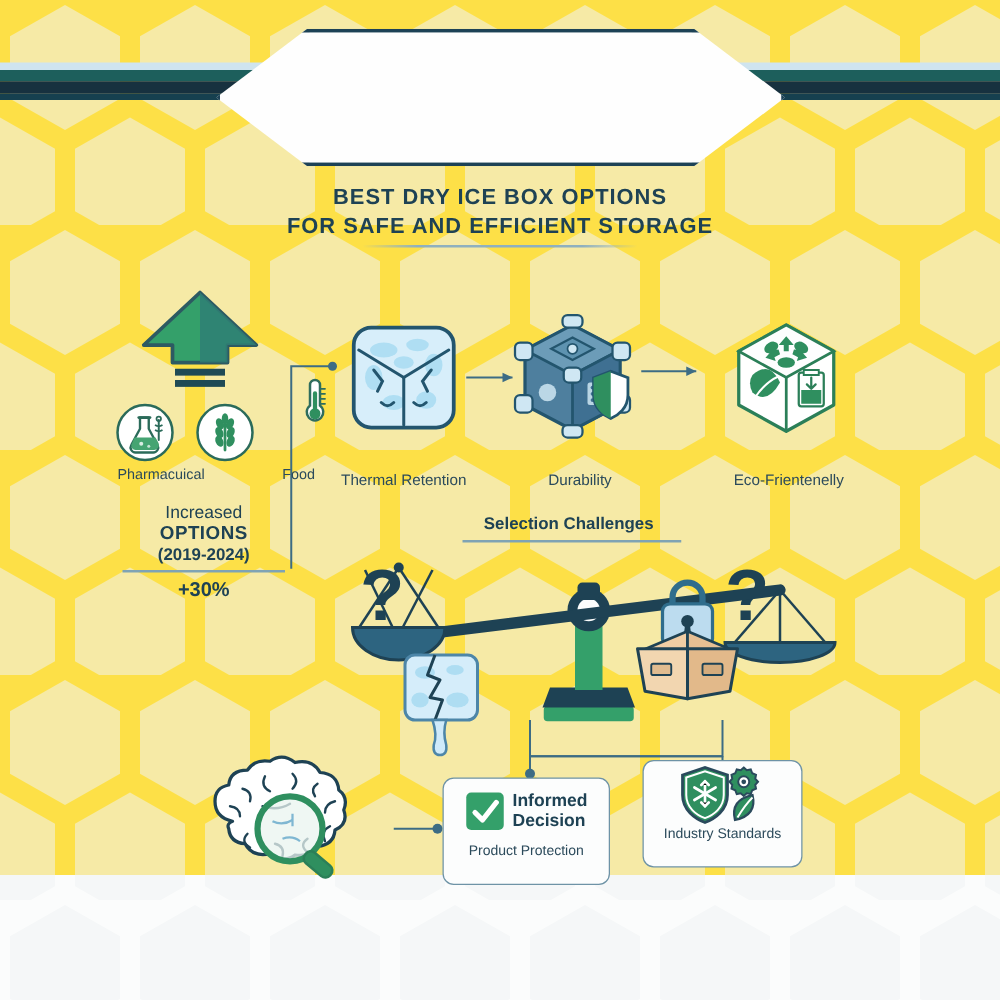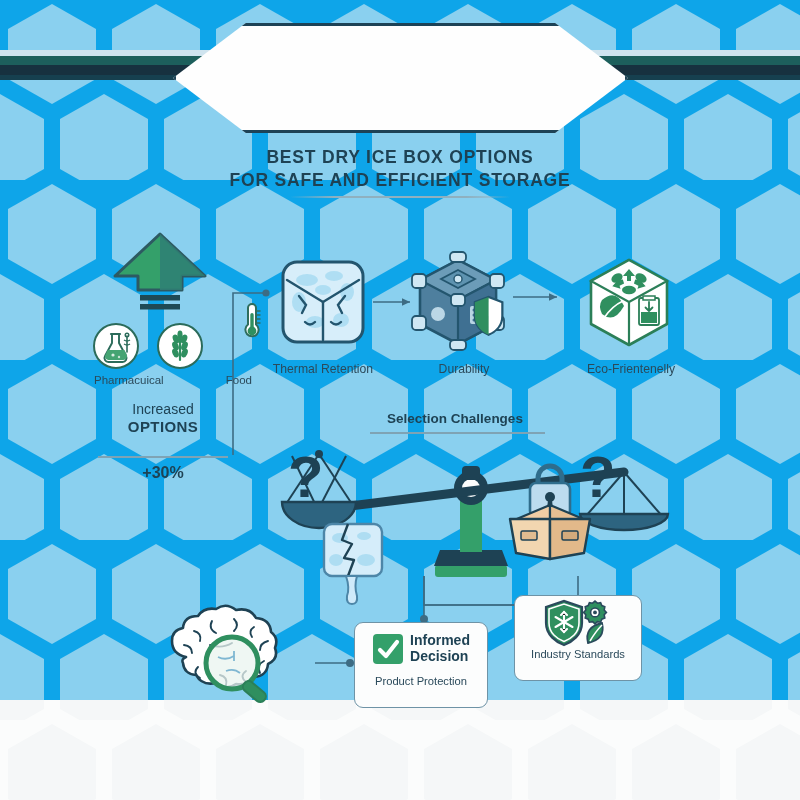--- a/index.html
+++ b/index.html
@@ -2,21 +2,21 @@
 <html><head>
 <meta charset="utf-8">
 <style>
   * { box-sizing: border-box; margin: 0; padding: 0; }
   html, body {
     width: 800px; height: 800px;
     font-family: "Liberation Sans", sans-serif;
     background: #fbfcfc;
     overflow: hidden;
   }
-  #page { position: relative; width: 800px; height: 700px; background: #0ea5e9; }
+  #page { position: relative; width: 800px; height: 700px; background: #fde047; }
 
   
   .hexbg { position: absolute; inset: 0; opacity: .55; pointer-events: none; }
 
   
   .band { position: absolute; left: 0; width: 800px; }
   .band-lt   { top: 50px; height: 6px;  background: #cfe4ef; }
   .band-teal { top: 56px; height: 9px;  background: #1d5f5c; }
   .band-dk   { top: 65px; height: 10px; background: #17313f; }
   .band-dk2  { top: 75px; height: 5px;  background: #16404f; }
@@ -64,21 +64,21 @@
   .demand-2 { font-size: 15px; font-weight: bold; letter-spacing: .4px; }
   .demand-3 { font-size: 13.5px; font-weight: bold; }
   .demand-rule { position: absolute; left: 98px; top: 456px; width: 130px; height: 1.6px;
                  background: #7fa3b4; }
   .demand-pct { position: absolute; left: 78px; top: 464px; width: 170px; text-align: center;
                 font-size: 16px; font-weight: bold; color: #1e4254; }
 
   
   .feat { position: absolute; width: 150px; text-align: center; }
   .feat .art { height: 112px; display: flex; align-items: center; justify-content: center; }
-  .feat .cap { font-size: 12.2px; color: #2b4a5b; margin-top: 4px; text-align: center; }
+  .feat .cap { font-size: 12.2px; color: #2b4a5b; margin-top: 19px; text-align: center; }
   #feat-thermal { left: 248px; top: 246px; }
   #feat-durab   { left: 389px; top: 246px; }
   #feat-eco     { left: 556px; top: 246px; }
 
   
   .sc-title {
     position: absolute; left: 330px; top: 411px; width: 250px; text-align: center;
     font-size: 13.5px; font-weight: bold; color: #1e4254;
   }
   .sc-rule { position: absolute; left: 370px; top: 432px; width: 175px; height: 1.6px; background: #7fa3b4; }
@@ -86,21 +86,21 @@
   .qmark { position: absolute; font-size: 58px; font-weight: bold; color: #1e4254; line-height: 1; }
   #q-left { left: 288px; top: 448px; }
   #q-right { left: 580px; top: 448px; }
 
   
   .brain-wrap { position: absolute; left: 150px; top: 605px; width: 170px; height: 110px; }
   .card {
     position: absolute; background: #fcfdfd; border: 1.6px solid #6e93a6; border-radius: 9px;
   }
   #card-informed { left: 354px; top: 622px; width: 134px; height: 86px; }
-  #card-industry { left: 514px; top: 595px; width: 128px; height: 86px; }
+  #card-industry { left: 514px; top: 608px; width: 128px; height: 86px; }
   .card-top { display: flex; align-items: center; justify-content: center; gap: 6px; height: 52px; padding: 0 7px; }
   .card-cap { text-align: center; font-size: 11.2px; color: #2b4a5b; }
   .informed-text { font-size: 14px; font-weight: bold; color: #1e4254; line-height: 1.12; text-align: left; }
 
   svg { display: block; overflow: visible; }
   .connectors { position: absolute; inset: 0; pointer-events: none; }
 </style>
 </head>
 <body>
 
@@ -192,20 +192,21 @@
   </div>
 
   <div class="icon-lbl-row">
     <span>Pharmacuical</span>
     <span>Food</span>
   </div>
 
   <div class="demand-block">
     <div class="demand-1">Increased</div>
     <div class="demand-2">OPTIONS</div>
+    <div class="demand-3">(2019-2024)</div>
   </div>
   <div class="demand-rule"></div>
   <div class="demand-pct">+30%</div>
 
   <svg style="position:absolute;left:240px;top:300px" width="24" height="42" viewBox="0 0 24 42">
     <path d="M12 4 a4 4 0 0 1 4 4 v16.5 a6.6 6.6 0 1 1 -8 0 V8 a4 4 0 0 1 4 -4z" fill="#fff" stroke="#2f6d5d" stroke-width="2"></path>
     <circle cx="12" cy="31" r="4.4" fill="#2f8f5f"></circle>
     <rect x="10.3" y="13" width="3.4" height="16" rx="1.7" fill="#2f8f5f"></rect>
     <g stroke="#2f6d5d" stroke-width="1.4" stroke-linecap="round">
       <line x1="16.5" y1="11" x2="20" y2="11"></line>

